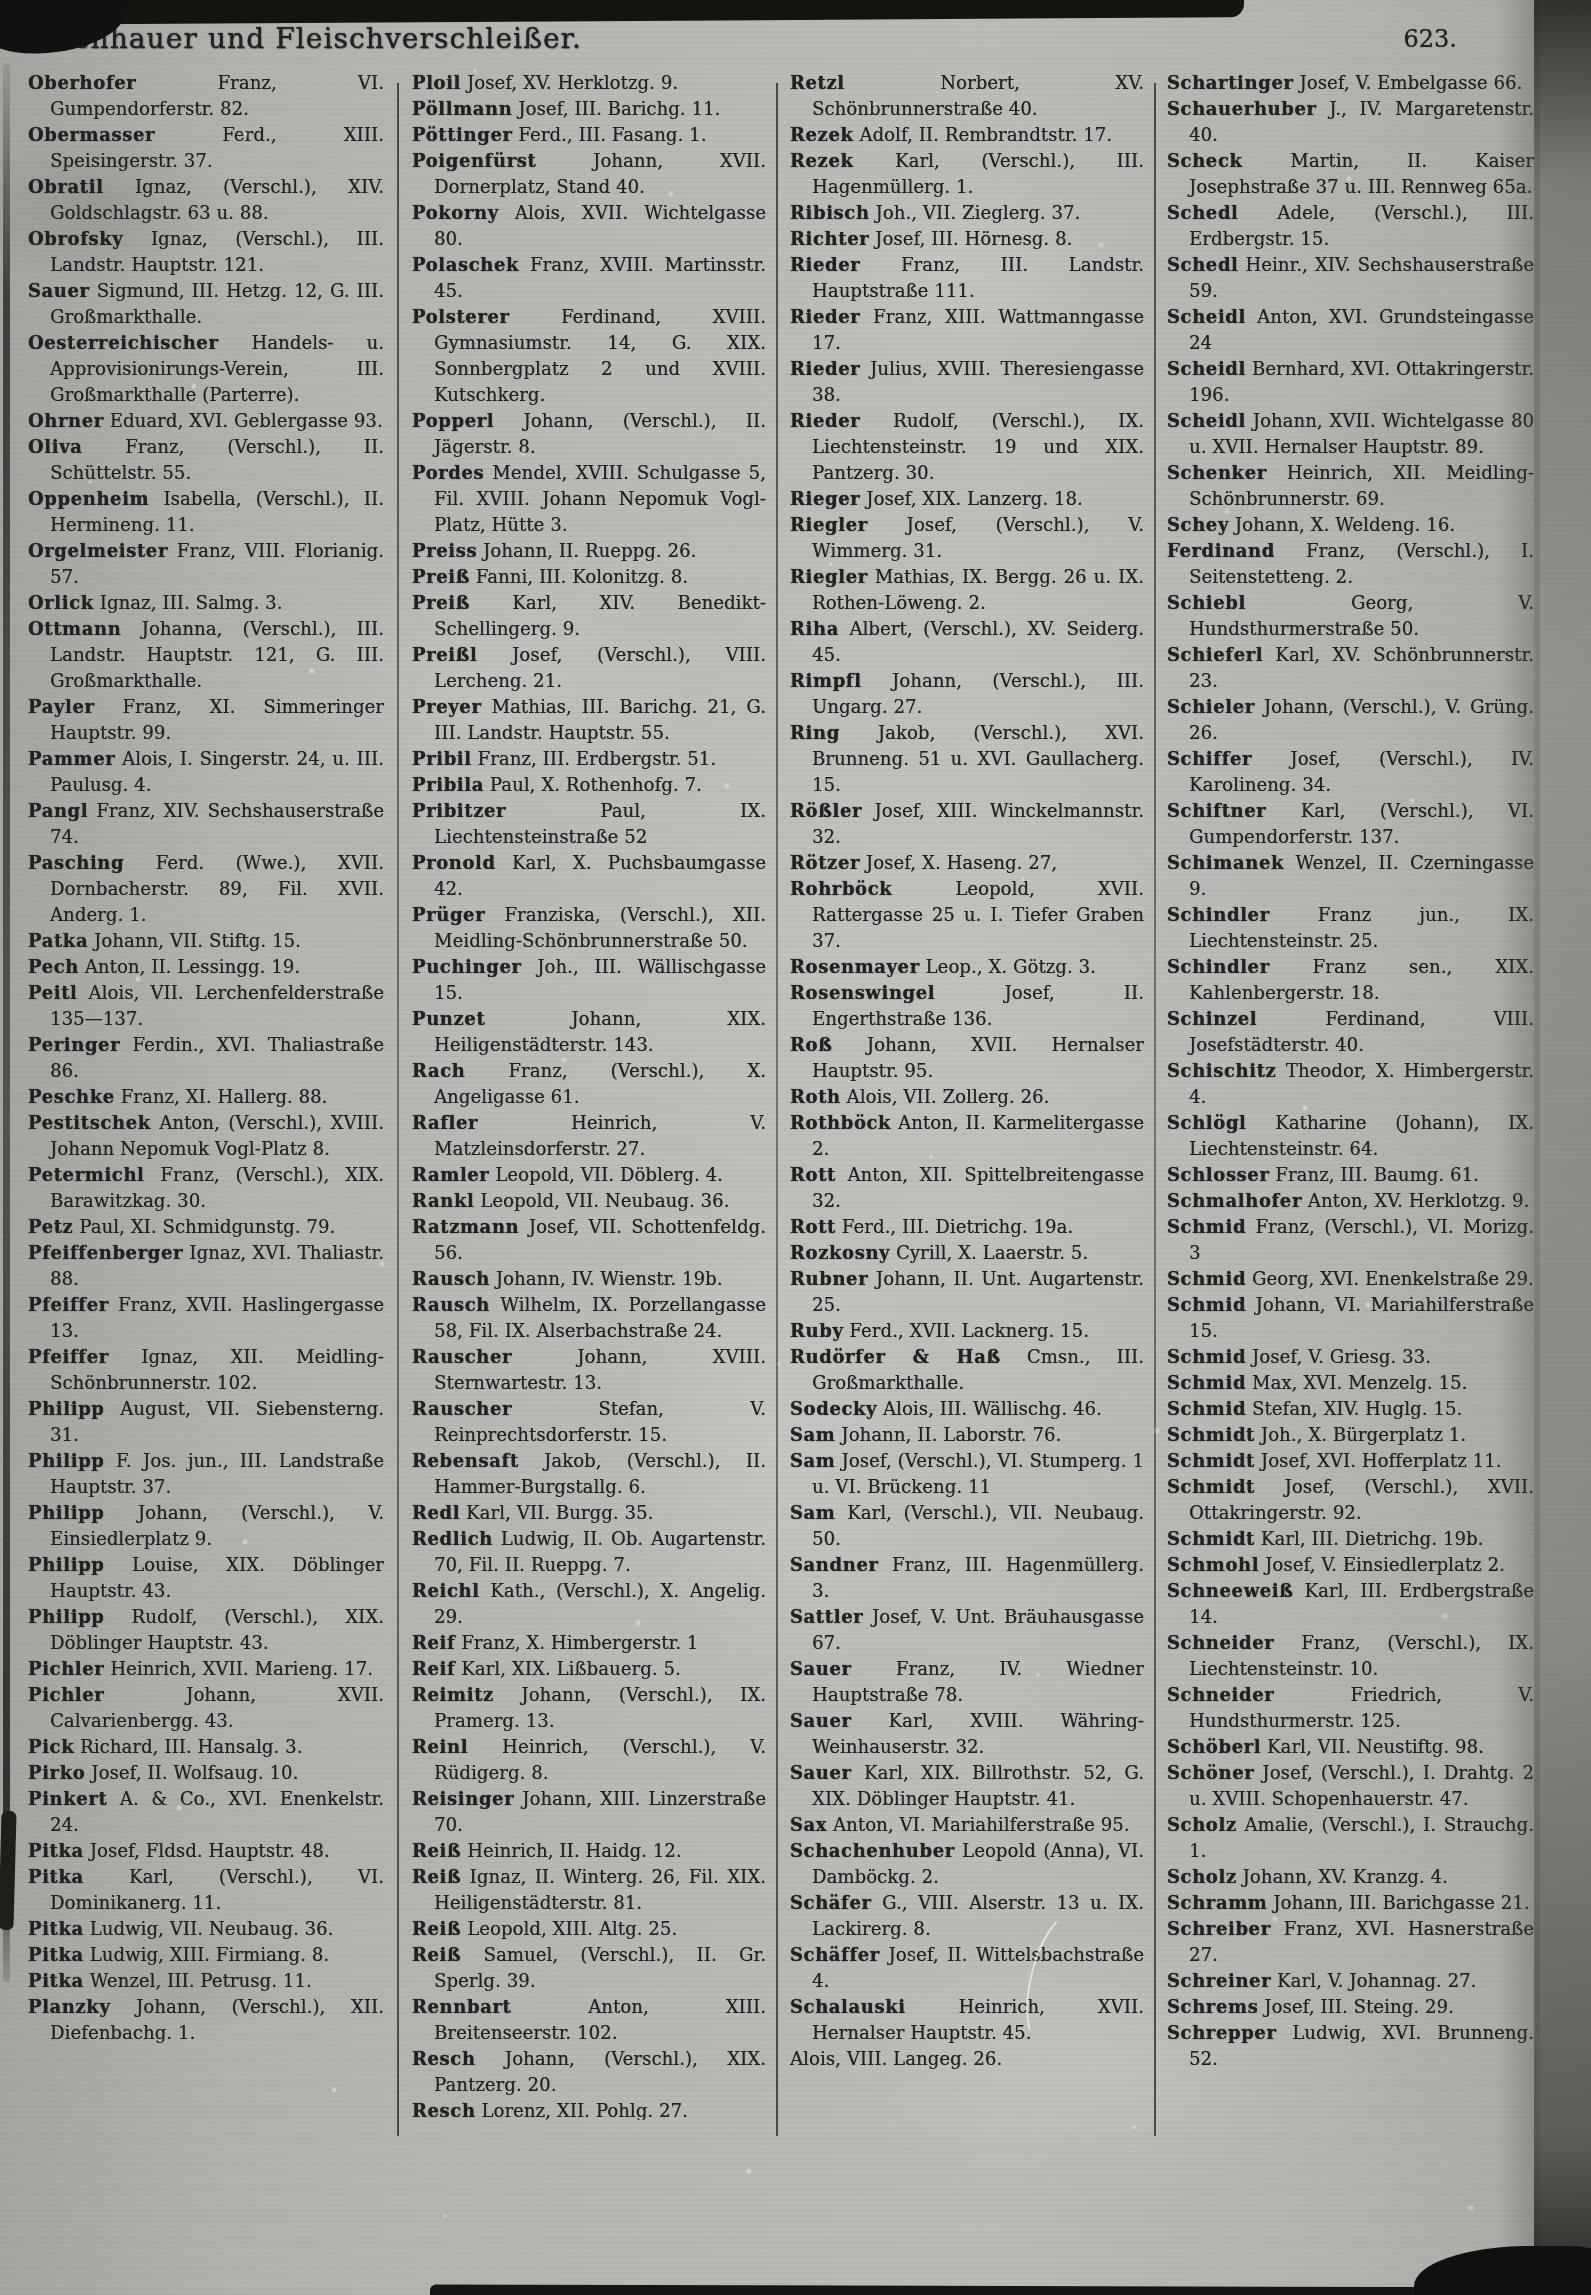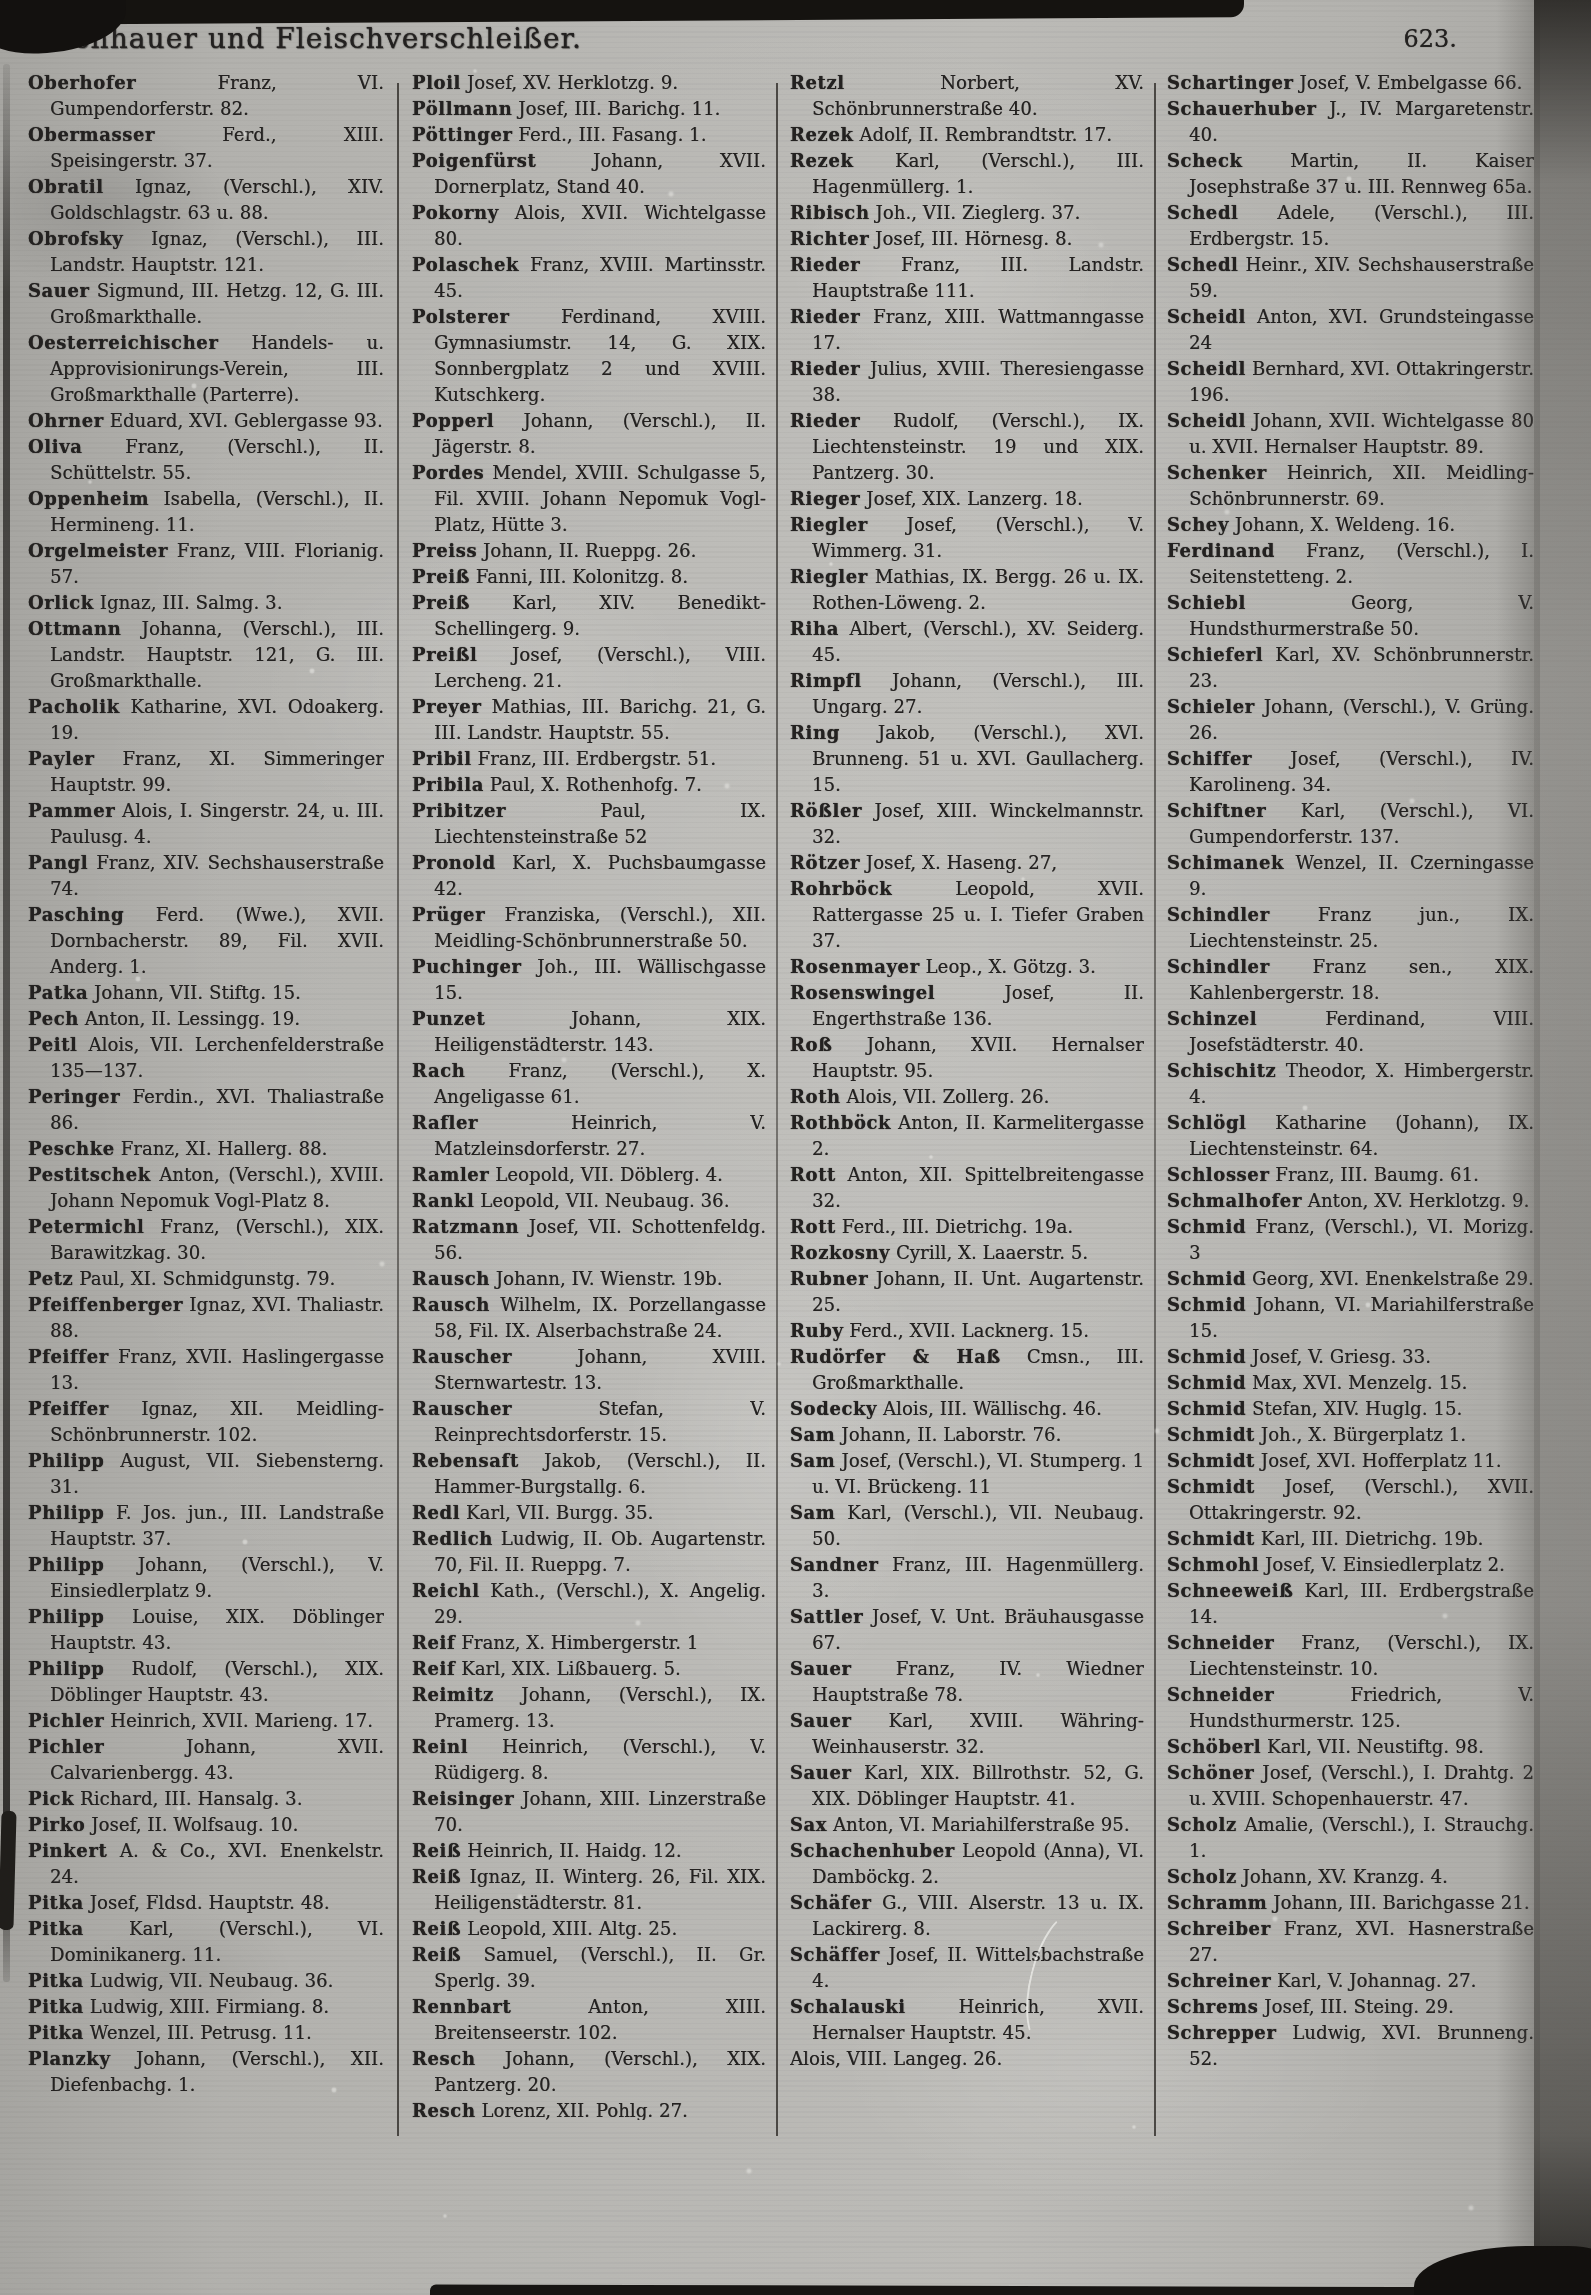--- a/index.html
+++ b/index.html
@@ -109,21 +109,20 @@
       <div class="entry"><span class="surname">Obratil</span> Ignaz, (Verschl.), XIV. Goldschlagstr. 63 u. 88.</div>
       <div class="entry"><span class="surname">Obrofsky</span> Ignaz, (Verschl.), III. Landstr. Hauptstr. 121.</div>
       <div class="entry"><span class="surname">Sauer</span> Sigmund, III. Hetzg. 12, G. III. Großmarkthalle.</div>
       <div class="entry"><span class="surname">Oesterreichischer</span> Handels- u. Approvisionirungs-Verein, III. Großmarkthalle (Parterre).</div>
       <div class="entry"><span class="surname">Ohrner</span> Eduard, XVI. Geblergasse 93.</div>
       <div class="entry"><span class="surname">Oliva</span> Franz, (Verschl.), II. Schüttelstr. 55.</div>
       <div class="entry"><span class="surname">Oppenheim</span> Isabella, (Verschl.), II. Hermineng. 11.</div>
       <div class="entry"><span class="surname">Orgelmeister</span> Franz, VIII. Florianig. 57.</div>
       <div class="entry"><span class="surname">Orlick</span> Ignaz, III. Salmg. 3.</div>
       <div class="entry"><span class="surname">Ottmann</span> Johanna, (Verschl.), III. Landstr. Hauptstr. 121, G. III. Großmarkthalle.</div>
-      <div class="entry"><span class="surname">Pacholik</span> Katharine, XVI. Odoakerg. 19.</div>
       <div class="entry"><span class="surname">Payler</span> Franz, XI. Simmeringer Hauptstr. 99.</div>
       <div class="entry"><span class="surname">Pammer</span> Alois, I. Singerstr. 24, u. III. Paulusg. 4.</div>
       <div class="entry"><span class="surname">Pangl</span> Franz, XIV. Sechshauserstraße 74.</div>
       <div class="entry"><span class="surname">Pasching</span> Ferd. (Wwe.), XVII. Dornbacherstr. 89, Fil. XVII. Anderg. 1.</div>
       <div class="entry"><span class="surname">Patka</span> Johann, VII. Stiftg. 15.</div>
       <div class="entry"><span class="surname">Pech</span> Anton, II. Lessingg. 19.</div>
       <div class="entry"><span class="surname">Peitl</span> Alois, VII. Lerchenfelderstraße 135—137.</div>
       <div class="entry"><span class="surname">Peringer</span> Ferdin., XVI. Thaliastraße 86.</div>
       <div class="entry"><span class="surname">Peschke</span> Franz, XI. Hallerg. 88.</div>
       <div class="entry"><span class="surname">Pestitschek</span> Anton, (Verschl.), XVIII. Johann Nepomuk Vogl-Platz 8.</div>

